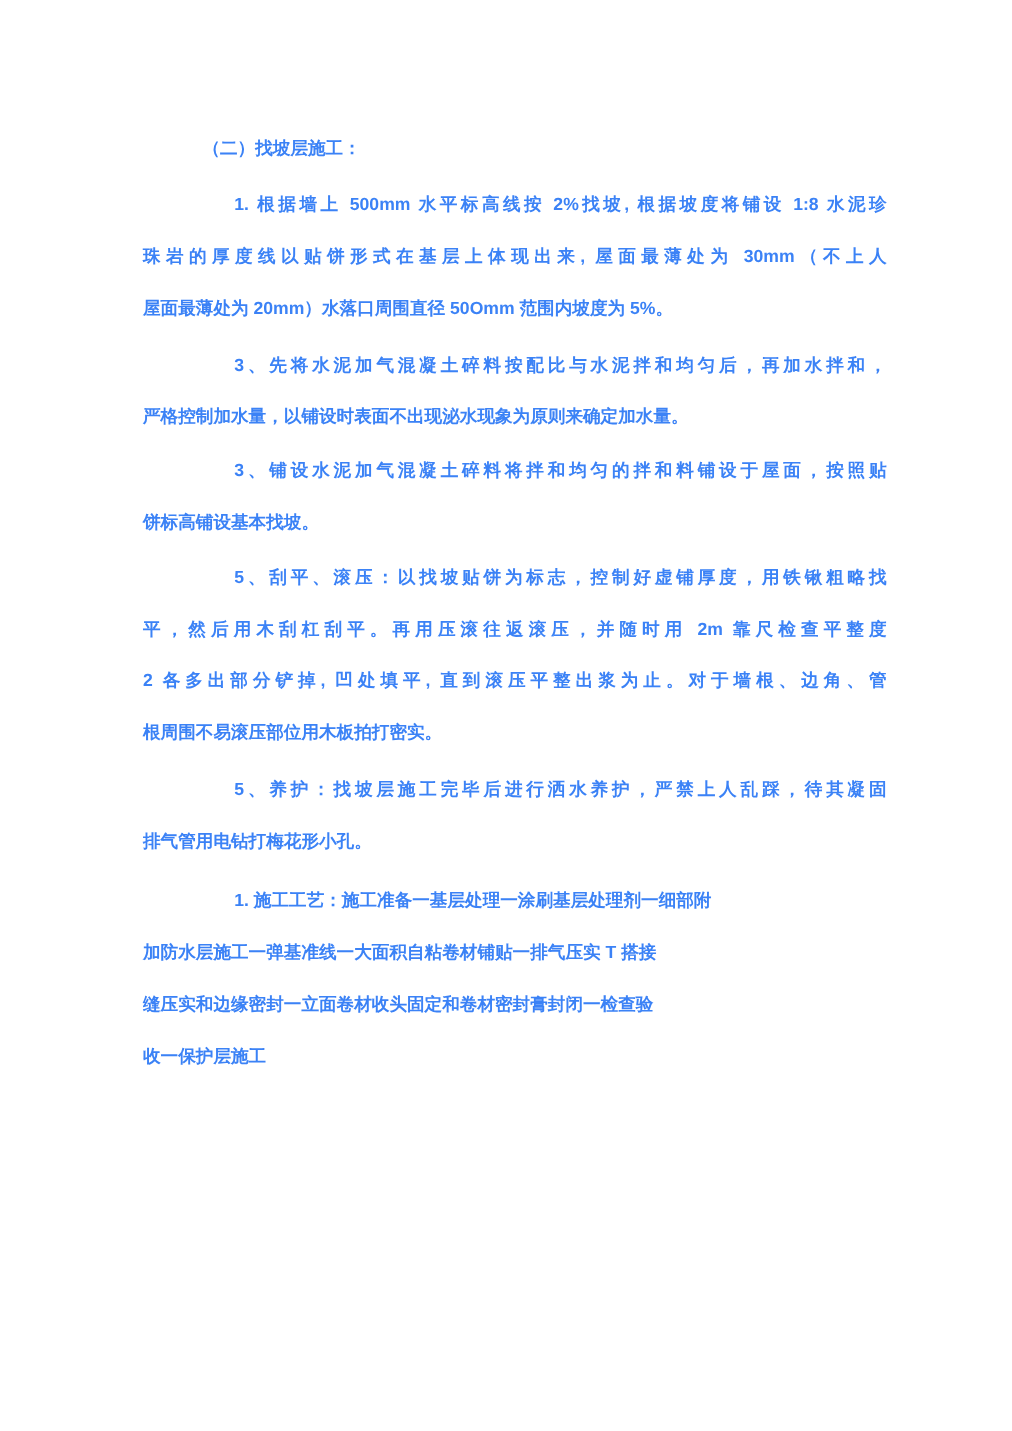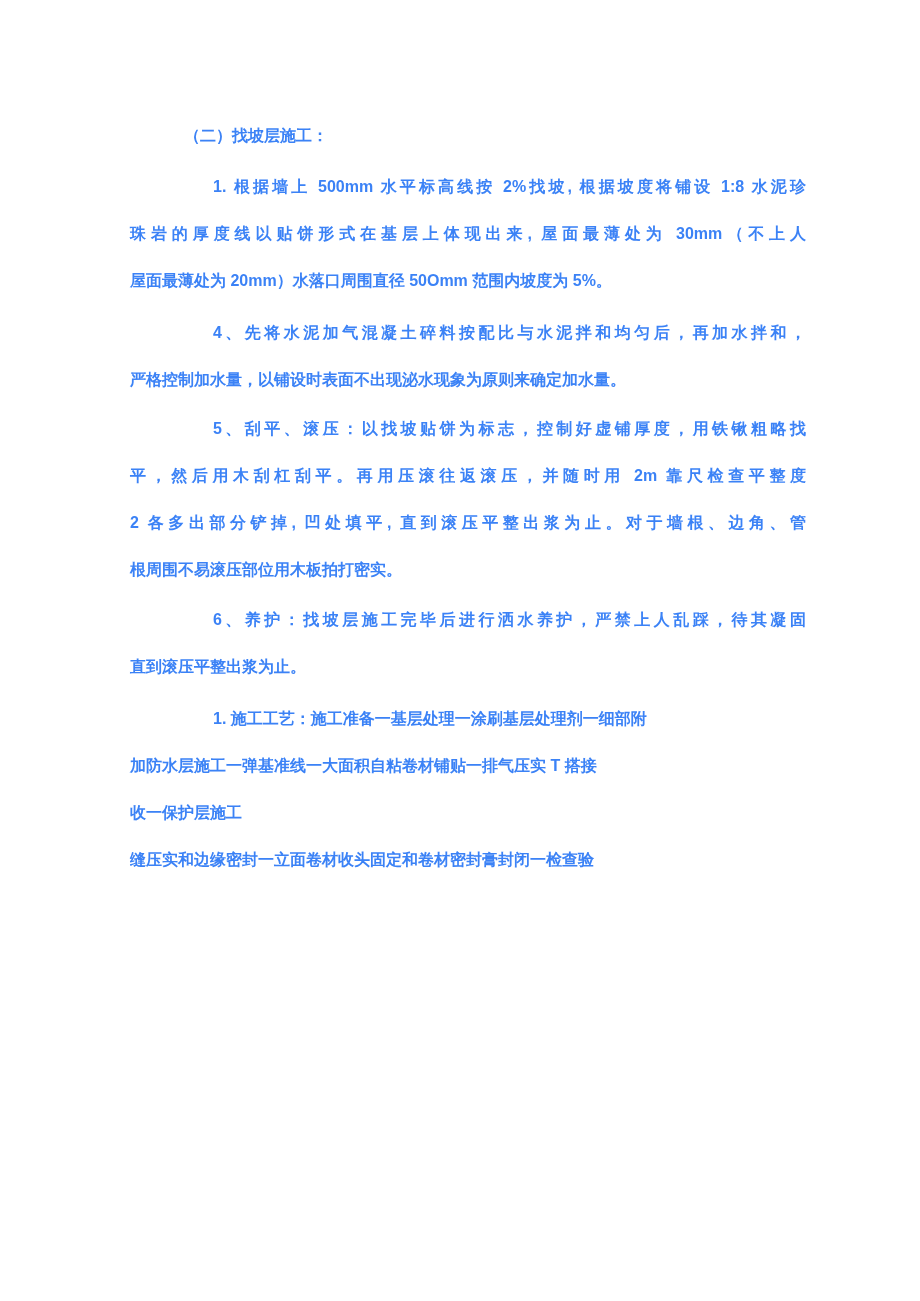--- a/index.html
+++ b/index.html
@@ -68,33 +68,37 @@
   <div class="doc" id="doc">
       <div class="p p-heading">
         <div class="line first">（二）找坡层施工：</div>
       </div>
       <div class="p p-body">
         <div class="line first fill">1. 根据墙上 500mm 水平标高线按 2%找坡, 根据坡度将铺设 1:8 水泥珍</div>
         <div class="line fill">珠岩的厚度线以贴饼形式在基层上体现出来, 屋面最薄处为 30mm（不上人</div>
         <div class="line">屋面最薄处为 20mm）水落口周围直径 50Omm 范围内坡度为 5%。</div>
       </div>
       <div class="p p-body">
-        <div class="line first fill">4、先将水泥加气混凝土碎料按配比与水泥拌和均匀后，再加水拌和，</div>
+        <div class="line first fill">3、先将水泥加气混凝土碎料按配比与水泥拌和均匀后，再加水拌和，</div>
         <div class="line">严格控制加水量，以铺设时表面不出现泌水现象为原则来确定加水量。</div>
+      </div>
+      <div class="p p-body">
+        <div class="line first fill">3、铺设水泥加气混凝土碎料将拌和均匀的拌和料铺设于屋面，按照贴</div>
+        <div class="line">饼标高铺设基本找坡。</div>
       </div>
       <div class="p p-body">
         <div class="line first fill">5、刮平、滚压：以找坡贴饼为标志，控制好虚铺厚度，用铁锹粗略找</div>
         <div class="line fill">平，然后用木刮杠刮平。再用压滚往返滚压，并随时用 2m 靠尺检查平整度</div>
         <div class="line fill">2 各多出部分铲掉, 凹处填平, 直到滚压平整出浆为止。对于墙根、边角、管</div>
         <div class="line">根周围不易滚压部位用木板拍打密实。</div>
       </div>
       <div class="p p-body">
-        <div class="line first fill">6、养护：找坡层施工完毕后进行洒水养护，严禁上人乱踩，待其凝固</div>
-        <div class="line">直到滚压平整出浆为止。</div>
+        <div class="line first fill">5、养护：找坡层施工完毕后进行洒水养护，严禁上人乱踩，待其凝固</div>
+        <div class="line">排气管用电钻打梅花形小孔。</div>
       </div>
       <div class="p p-body">
         <div class="line first">1. 施工工艺：施工准备一基层处理一涂刷基层处理剂一细部附</div>
         <div class="line">加防水层施工一弹基准线一大面积自粘卷材铺贴一排气压实 T 搭接</div>
+        <div class="line">缝压实和边缘密封一立面卷材收头固定和卷材密封膏封闭一检查验</div>
         <div class="line">收一保护层施工</div>
-        <div class="line">缝压实和边缘密封一立面卷材收头固定和卷材密封膏封闭一检查验</div>
       </div>
     </div>
 </div>
 
 </body></html>

